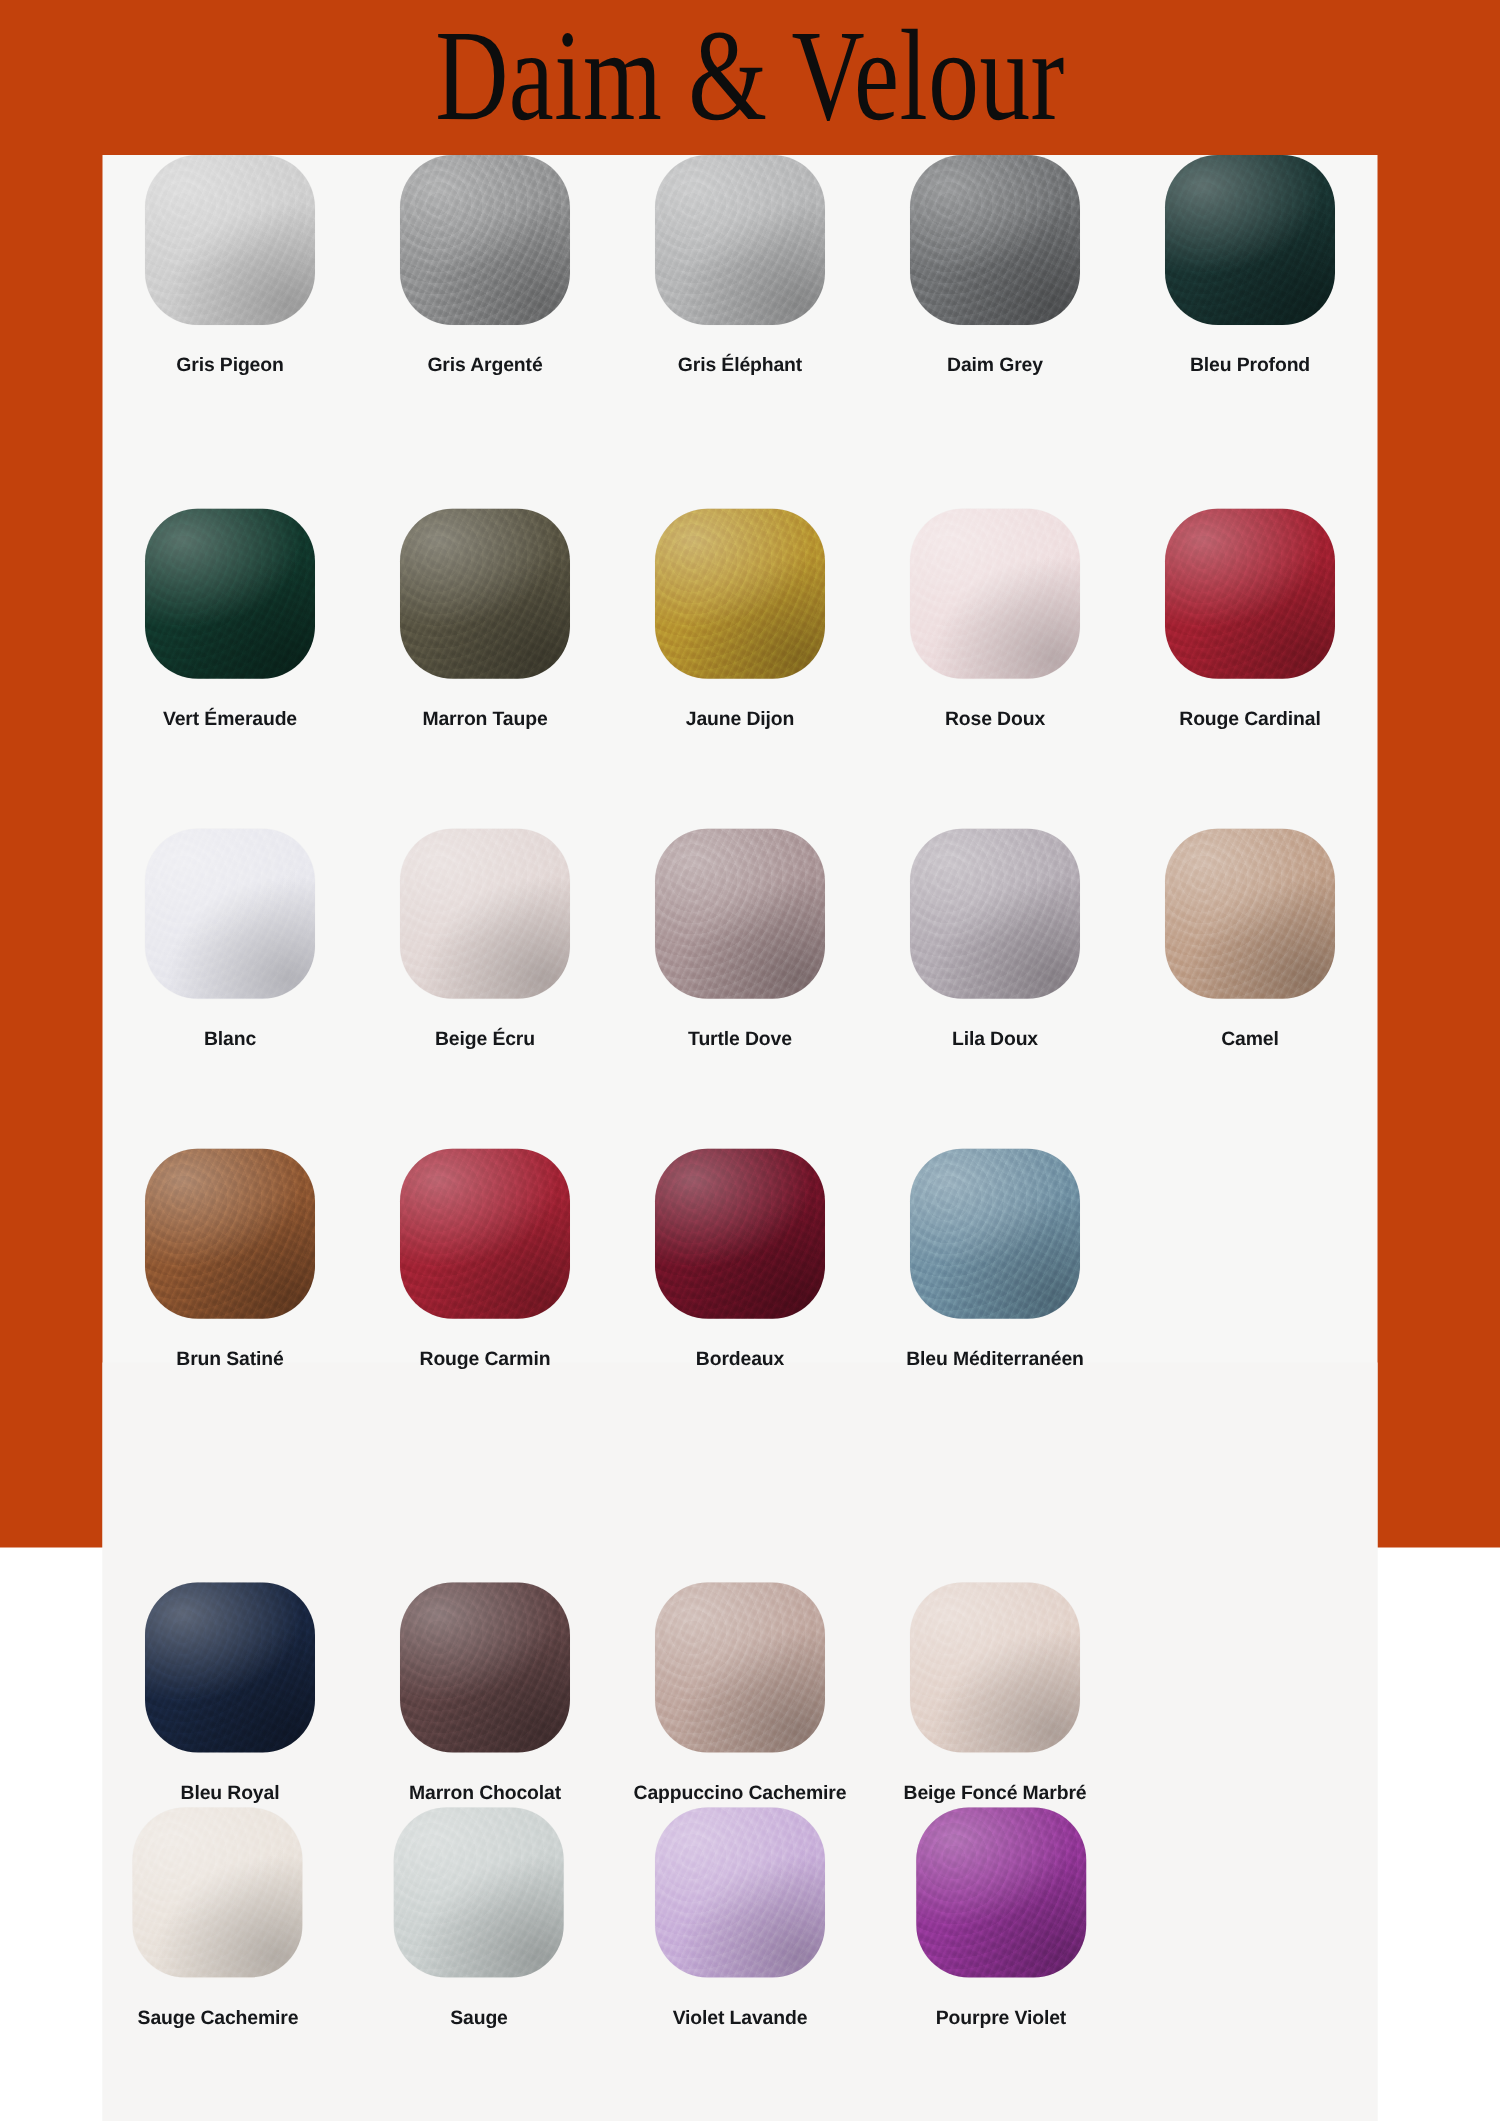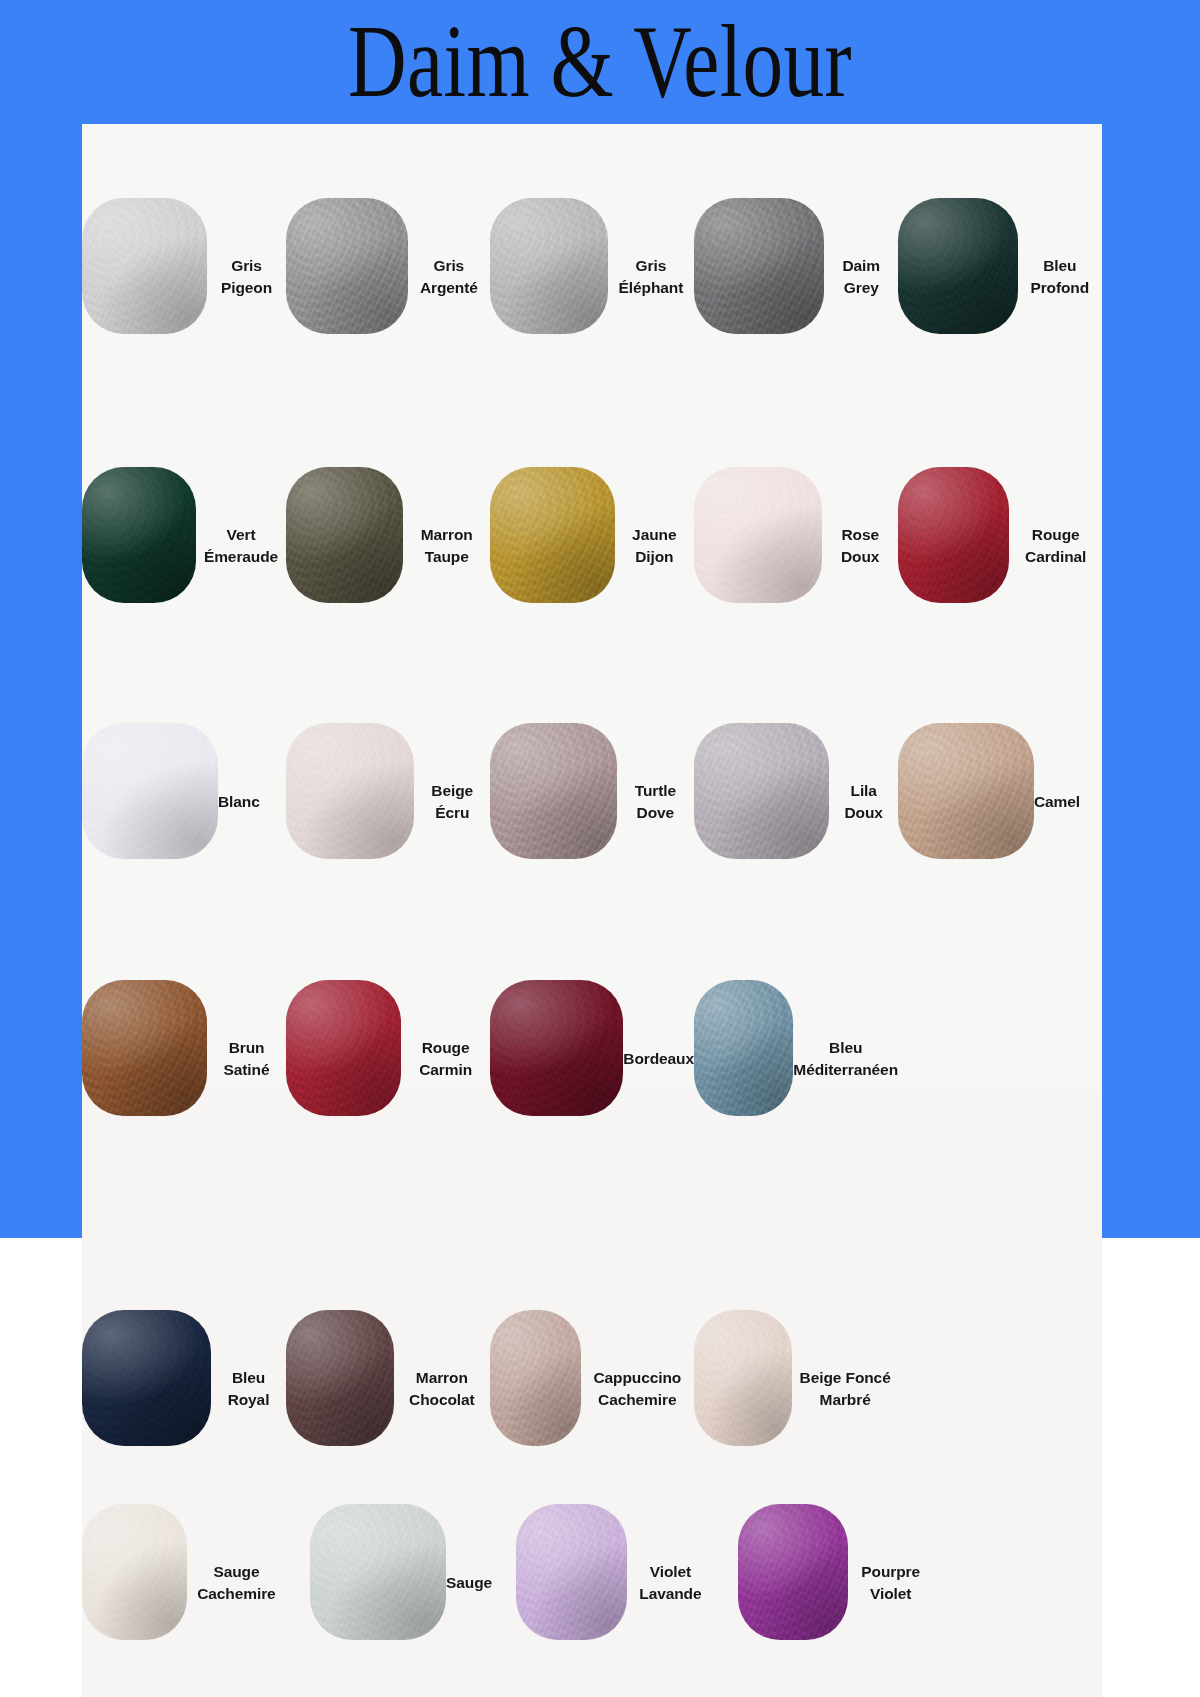--- a/index.html
+++ b/index.html
@@ -8,21 +8,21 @@
     margin: 0; padding: 0;
     width: 1200px; height: 1697px;
     background: #ffffff;
     font-family: "Liberation Sans", sans-serif;
     overflow: hidden;
   }
   .page {
     position: relative;
     width: 1200px;
     height: 1238px;
-    background: #3b82f6;
+    background: #c2410c;
   }
 
   
   .title-wrap {
     width: 100%;
     padding-top: 6px;
     text-align: center;
   }
   .title {
     font-family: "Liberation Serif", "DejaVu Serif", serif;
@@ -68,21 +68,21 @@
   .row.r1 { height: 283px; }
   .row.r2 { height: 256px; }
   .row.r3 { height: 256px; }
   .row.r4 { height: 257px; }
   .row.r5 { height: 270px; align-items: flex-end; }
   .row.r6 { height: 251px; gap: 24px; }
 
   .cell {
     width: 204px;
     display: flex;
-    flex-direction: row;
+    flex-direction: column;
     align-items: center;
   }
   .cell.empty { visibility: hidden; }
 
   .swatch {
     width: 136px;
     height: 136px;
     border-radius: 42px;
     position: relative;
     overflow: hidden;

